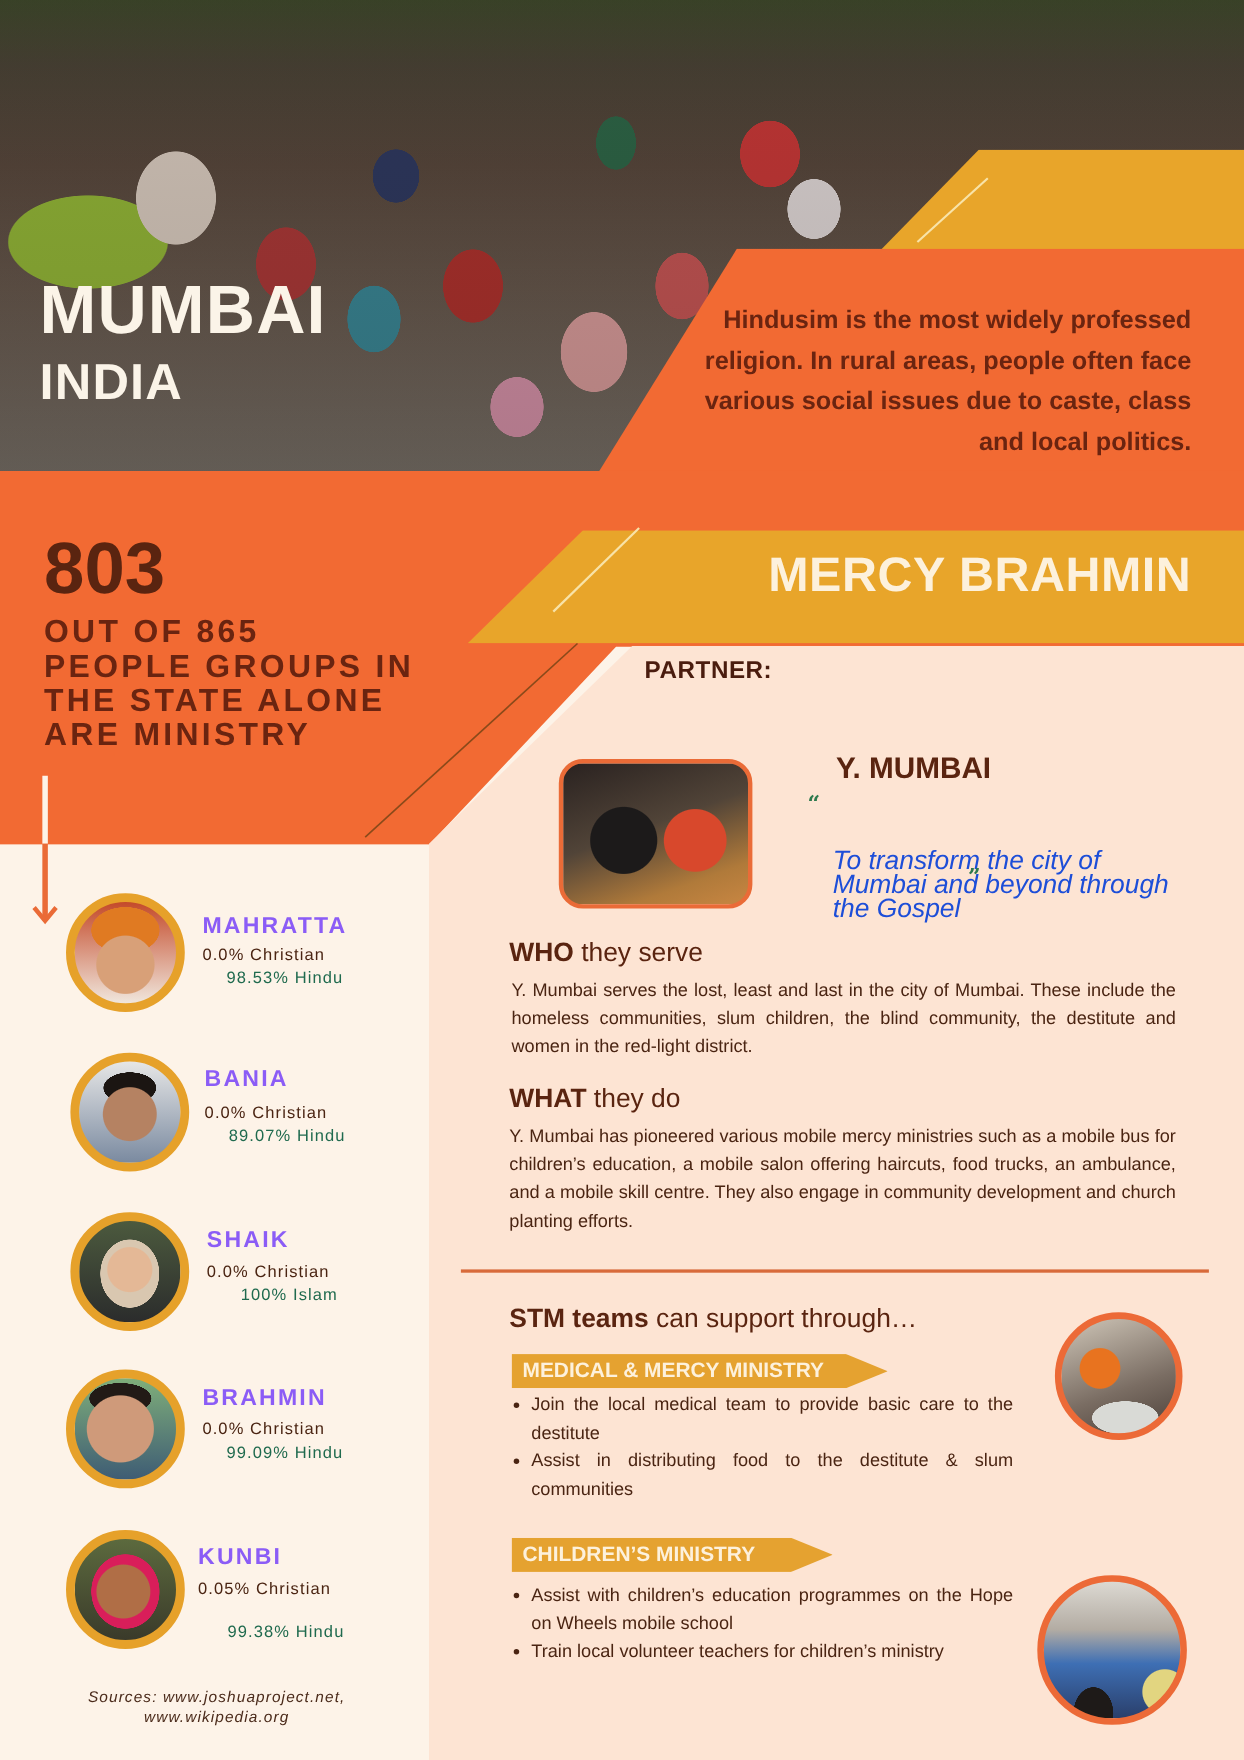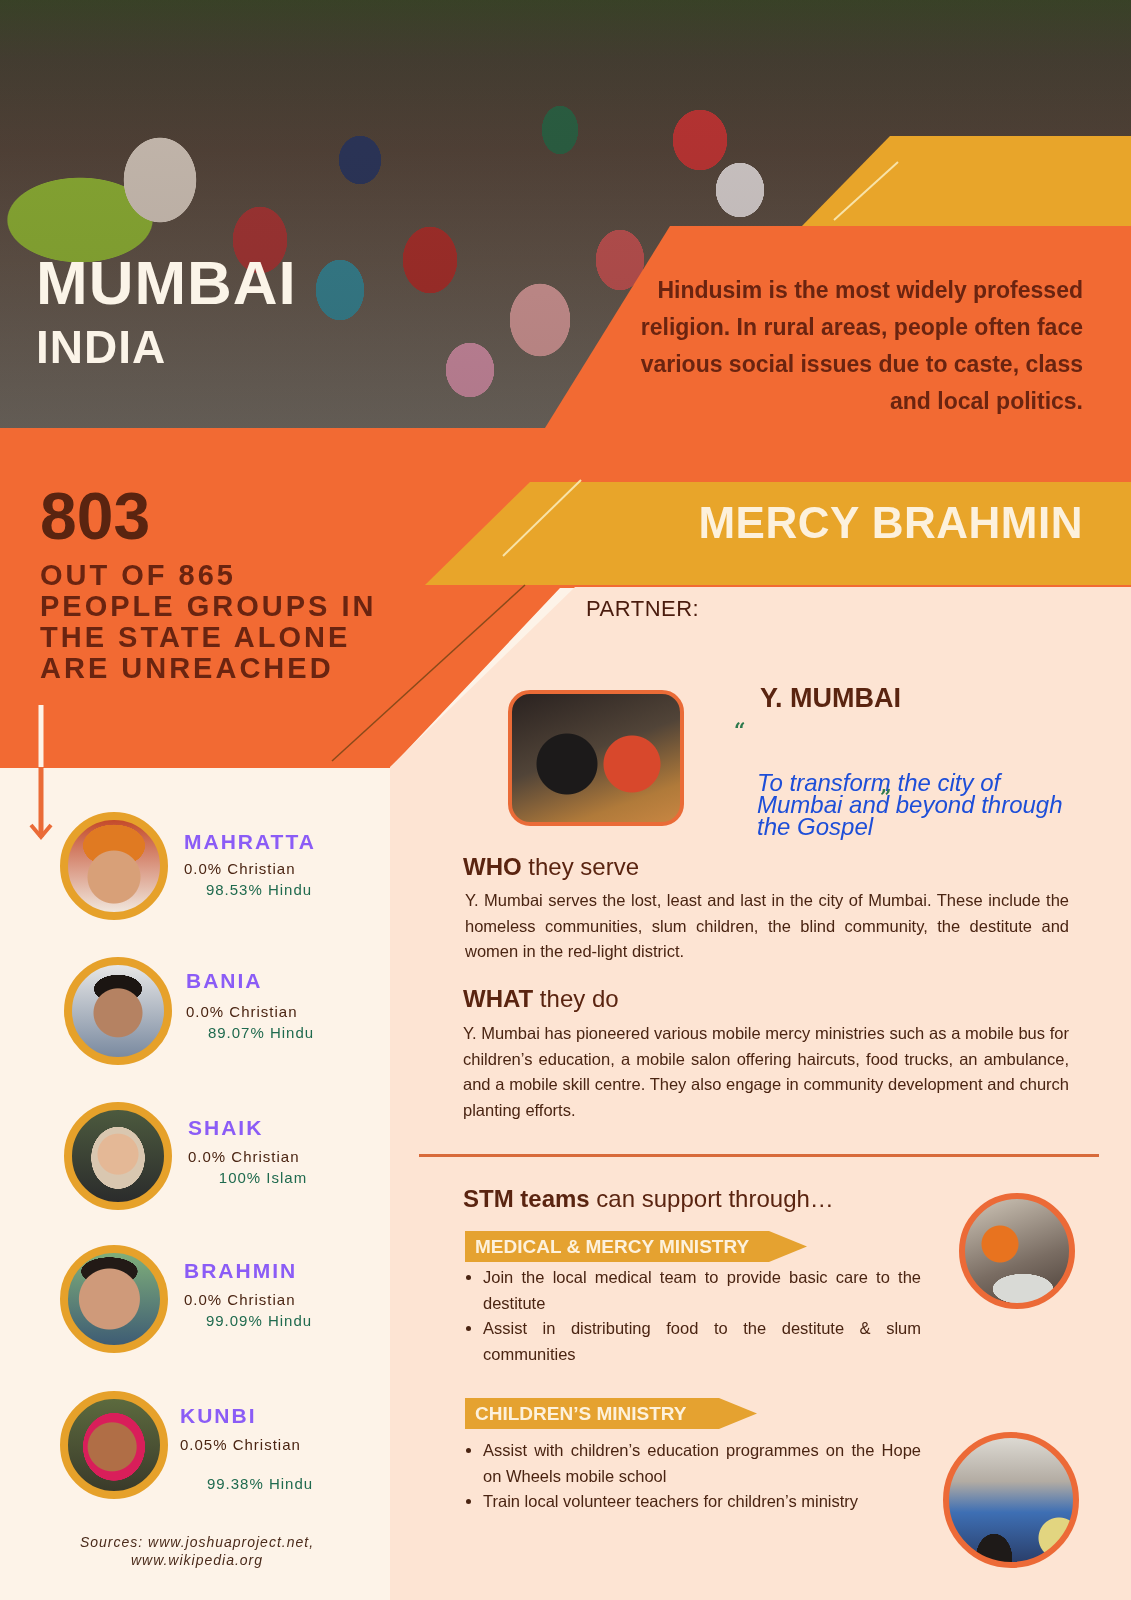--- a/index.html
+++ b/index.html
@@ -35,21 +35,21 @@
 
   .hero-title { left: 36px; top: 252px; color: #fbf4e8; font-weight: 700; line-height: 1; letter-spacing: 1px; }
   .hero-title .l1 { font-size: 62px; display:block; }
   .hero-title .l2 { font-size: 46px; display:block; margin-top: 10px; }
   .intro { right: 48px; top: 272px; width: 480px; text-align: right; color: #6a2410; font-size: 23px; line-height: 37px; font-weight: 700; }
 
   .big-num { left: 40px; top: 478px; font-size: 66px; font-weight: 700; color: #5a2410; }
   .stat-text { left: 40px; top: 560px; font-size: 29px; font-weight: 700; letter-spacing: 3px; line-height: 31px; color: #6a2410; }
 
   .section-title { right: 48px; top: 498px; font-size: 44px; font-weight: 700; color: #fdf1dc; letter-spacing: 0.5px; }
-  .partner-label { left: 586px; top: 596px; font-size: 22px; font-weight: 400; color: #4a1c0e; letter-spacing: 0.5px; }
+  .partner-label { left: 586px; top: 596px; font-size: 22px; font-weight: 700; color: #4a1c0e; letter-spacing: 0.5px; }
 
   .partner-photo { left: 508px; top: 690px; width: 176px; height: 136px; border: 4px solid #ea6b37; border-radius: 22px; box-sizing: border-box;
     background: radial-gradient(circle at 120px 70px, #d8482c 0 28px, transparent 29px), radial-gradient(circle at 55px 70px, #1c1a1a 0 30px, transparent 31px), linear-gradient(160deg, #2a2220 0%, #514438 45%, #b07a3a 80%, #c88642 100%); }
   .partner-name { left: 760px; top: 683px; font-size: 27px; font-weight: 700; color: #5a2410; }
   .quote-open { left: 734px; top: 718px; font-size: 20px; color: #2e7a4e; font-weight: 700; font-family: "DejaVu Serif", serif; }
   .quote-text { left: 757px; top: 772px; width: 320px; font-size: 24px; line-height: 22px; font-style: italic; color: #1d4ed8; }
   .quote-close { left: 880px; top: 785px; font-size: 20px; color: #2e7a4e; font-weight: 700; font-family: "DejaVu Serif", serif; }
 
   .h-sub { font-size: 24px; color: #5a2410; }
   .h-sub b { font-weight: 700; }
@@ -115,21 +115,21 @@
   <span class="l1">MUMBAI</span>
   <span class="l2">INDIA</span>
 </div>
 <div class="abs intro">Hindusim is the most widely professed religion. In rural areas, people often face various social issues due to caste, class and local politics.</div>
 
 <div class="abs big-num">803</div>
 <div class="abs stat-text">
   <div>OUT OF 865</div>
   <div>PEOPLE GROUPS IN</div>
   <div>THE STATE ALONE</div>
-  <div>ARE UNREACHED</div>
+  <div>ARE MINISTRY</div>
 </div>
 
 <svg class="abs" style="left:28px;top:705px;" width="30" height="140">
   <line x1="13" y1="0" x2="13" y2="62" stroke="#fdf3e8" stroke-width="5"></line>
   <line x1="13" y1="62" x2="13" y2="132" stroke="#ea6b37" stroke-width="5"></line>
   <polyline points="3,120 13,132 23,120" fill="none" stroke="#ea6b37" stroke-width="4"></polyline>
 </svg>
 
 <div class="abs" style="left:60px;top:812px;">
   <div class="pg-avatar av1"></div>

